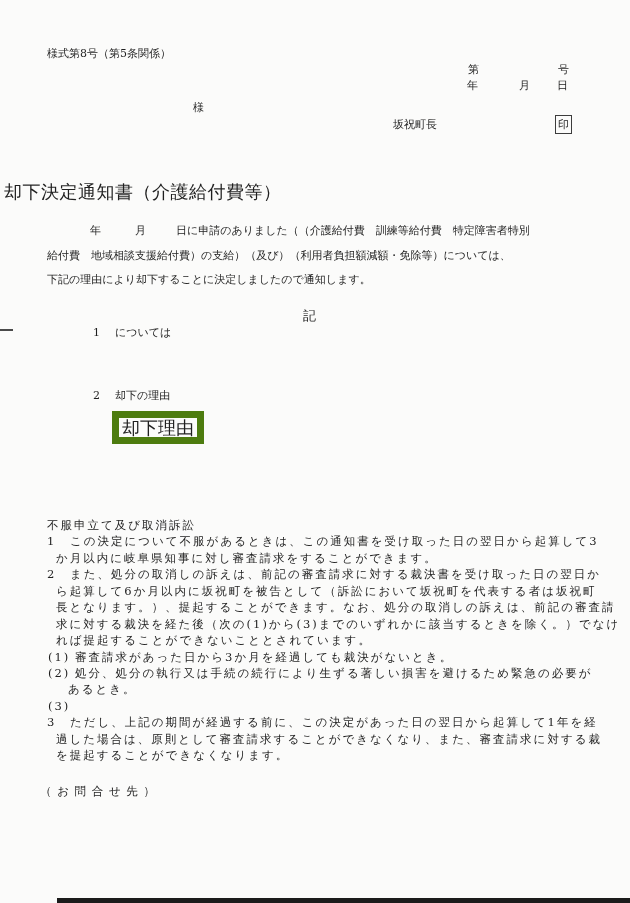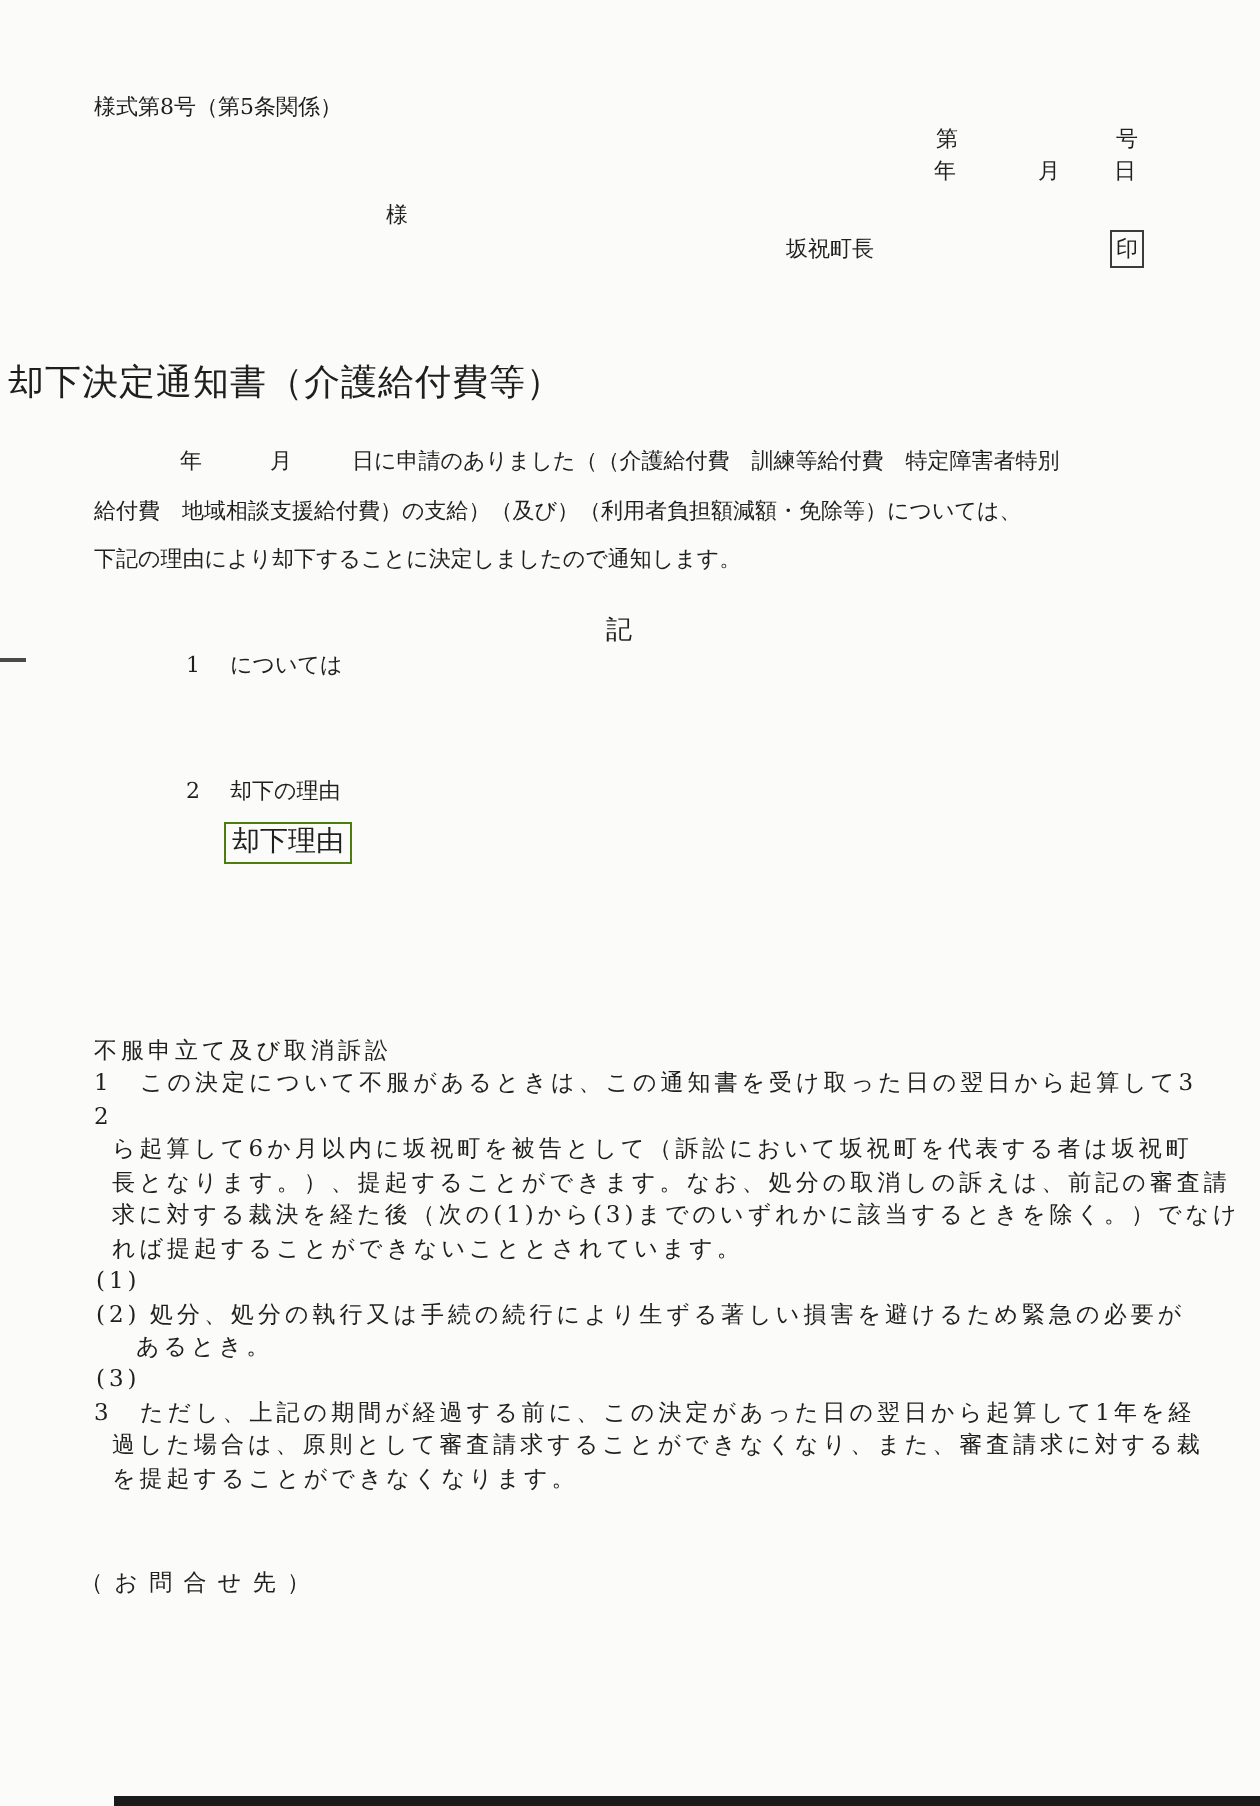--- a/index.html
+++ b/index.html
@@ -16,22 +16,22 @@
   .title{font-size:18px;letter-spacing:.5px;width:620px;text-align:left;}
   .ki{font-size:13px;width:620px;text-align:center;letter-spacing:1px;}
   .sealbox{
     position:absolute;left:555px;top:115px;
     border:1px solid #3c3c3c;
     font-size:11px;line-height:15px;
     padding:1px 2px;
   }
   .reasonbox{
     position:absolute;left:112px;top:411px;
-    border:1px solid #4d7c0f;
-    font-size:14px;line-height:15px;
+    border:7px solid #4d7c0f;
+    font-size:18px;line-height:15px;
     padding:2px 3px;white-space:nowrap;
   }
   .fold-mark{
     position:absolute;left:0;top:329px;width:13px;height:2px;background:#4a4a4a;
   }
   .bottom-bar{
     position:absolute;left:57px;bottom:0;width:573px;height:5px;background:#1b1b1b;
   }
   .appeal{
     position:absolute;left:0;top:517px;width:630px;
@@ -81,36 +81,41 @@
 
   <div class="appeal">
     <div class="al">
         <span style="left:47px">不服申立て及び取消訴訟</span>
       </div>
     <div class="al">
         <span style="left:47px">1</span>
         <span style="left:70px">この決定について不服があるときは、この通知書を受け取った日の翌日から起算して3</span>
       </div>
     <div class="al">
+        <span style="left:56px">か月以内に岐阜県知事に対し審査請求をすることができます。</span>
+      </div>
+    <div class="al">
         <span style="left:47px">2</span>
+        <span style="left:70px">また、処分の取消しの訴えは、前記の審査請求に対する裁決書を受け取った日の翌日か</span>
       </div>
     <div class="al">
         <span style="left:56px">ら起算して6か月以内に坂祝町を被告として（訴訟において坂祝町を代表する者は坂祝町</span>
       </div>
     <div class="al">
         <span style="left:56px">長となります。）、提起することができます。なお、処分の取消しの訴えは、前記の審査請</span>
       </div>
     <div class="al">
         <span style="left:56px">求に対する裁決を経た後（次の(1)から(3)までのいずれかに該当するときを除く。）でなけ</span>
       </div>
     <div class="al">
         <span style="left:56px">れば提起することができないこととされています。</span>
       </div>
     <div class="al">
         <span style="left:48px">(1)</span>
+        <span style="left:75px">審査請求があった日から3か月を経過しても裁決がないとき。</span>
       </div>
     <div class="al">
         <span style="left:48px">(2)</span>
         <span style="left:75px">処分、処分の執行又は手続の続行により生ずる著しい損害を避けるため緊急の必要が</span>
       </div>
     <div class="al">
         <span style="left:68px">あるとき。</span>
       </div>
     <div class="al">
         <span style="left:48px">(3)</span>

